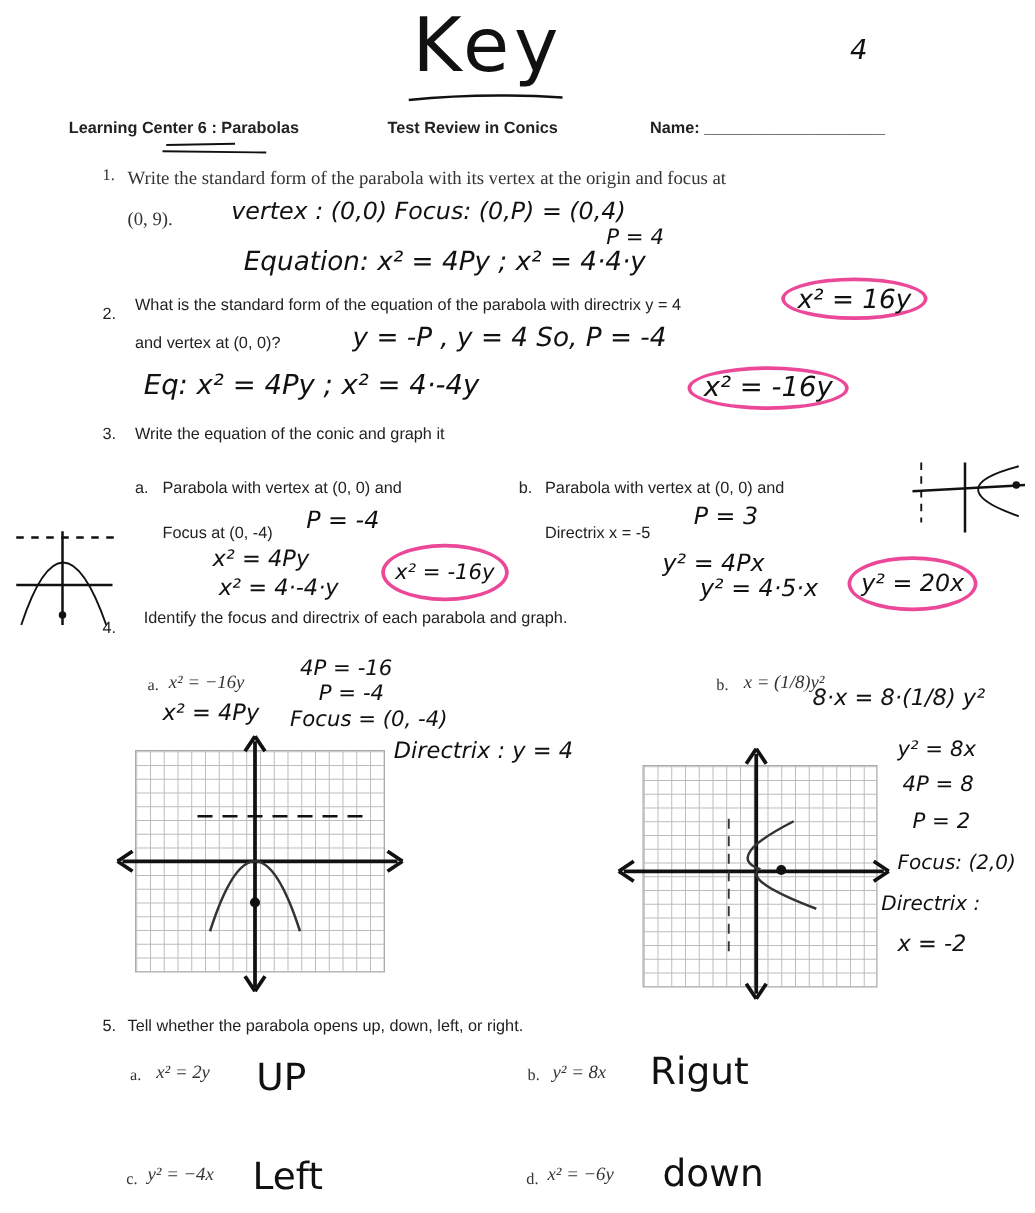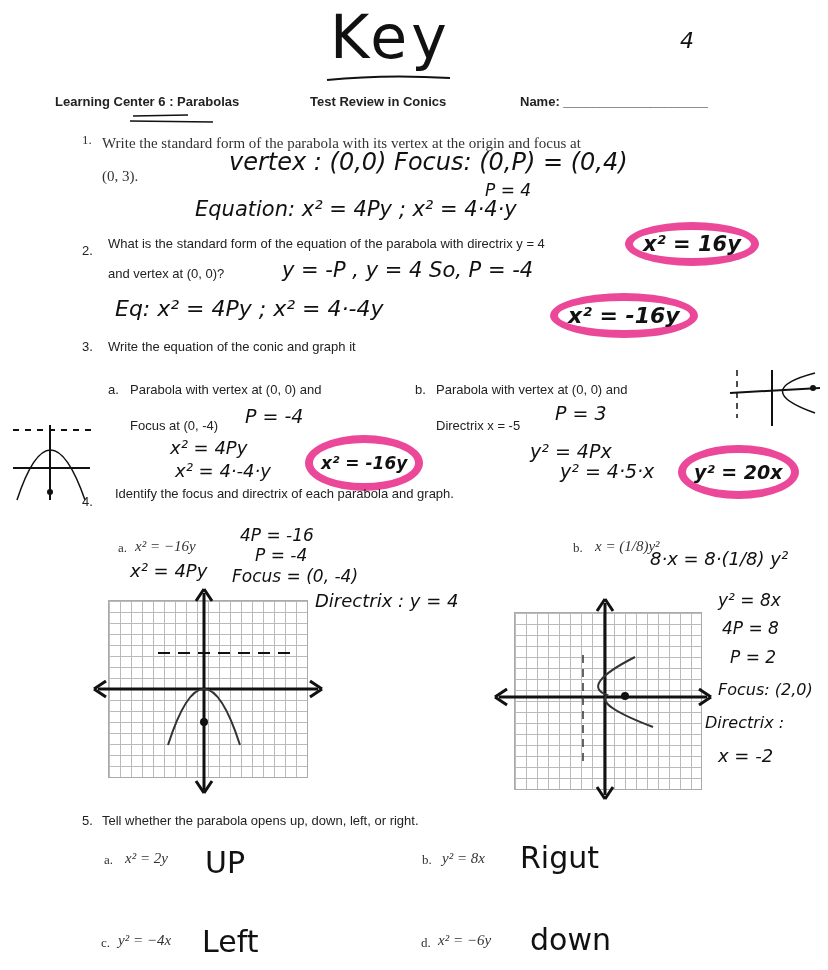--- a/index.html
+++ b/index.html
@@ -2,21 +2,21 @@
 <html><head>
 <meta charset="utf-8">
 <style>
   html,body{margin:0;padding:0;background:#fff;}
   body{width:828px;height:970px;position:relative;overflow:hidden;color:#1a1a1a;font-family:"Liberation Sans",sans-serif;}
   .abs{position:absolute;white-space:nowrap;}
   .print{font-family:"Liberation Sans",sans-serif;font-size:13px;color:#222;}
   .serif{font-family:"Liberation Serif",serif;font-size:15px;color:#333;}
   .bold{font-weight:bold;}
   .hand{font-family:"DejaVu Sans",sans-serif;color:#111;font-style:italic;}
-  .circ{border:8px solid #ec4899;border-radius:50%;padding:2px 10px;font-weight:bold;}
+  .circ{border:3px solid #ec4899;border-radius:50%;padding:2px 10px;}
   .grid{position:absolute;background-color:#fff;
     background-image:linear-gradient(#bbb 1px,transparent 1px),linear-gradient(90deg,#bbb 1px,transparent 1px);
     background-size:11px 11px;border:1px solid #aaa;}
   svg{position:absolute;overflow:visible;}
 </style>
 </head>
 <body>
 
 <div class="abs hand" style="left:330px;top:2px;font-size:60px;font-style:normal;letter-spacing:4px;">Key</div>
 <svg style="left:325px;top:70px" width="130" height="16">
@@ -26,22 +26,22 @@
 
 <div class="abs print bold" style="left:55px;top:94px;">Learning Center 6  : Parabolas</div>
 <svg style="left:128px;top:112px" width="90" height="12">
     <path d="M5 4 L60 3 M2 9 L85 10" stroke="#111" stroke-width="1.5" fill="none"></path>
   </svg>
 <div class="abs print bold" style="left:310px;top:94px;">Test Review in Conics</div>
 <div class="abs print bold" style="left:520px;top:94px;">Name: ____________________</div>
 
 <div class="abs serif" style="left:82px;top:132px;font-size:13px;">1.</div>
 <div class="abs serif" style="left:102px;top:135px;">Write the standard form of the parabola with its vertex at the origin and focus at</div>
-<div class="abs serif" style="left:102px;top:168px;">(0, 3).</div>
-<div class="abs hand" style="left:185px;top:148px;font-size:24px;margin-left:44px;">vertex : (0,0)  Focus: (0,P) = (0,4)</div>
+<div class="abs serif" style="left:102px;top:168px;">(0, 9).</div>
+<div class="abs hand" style="left:185px;top:158px;font-size:19px;">vertex : (0,0)  Focus: (0,P) = (0,4)</div>
 <div class="abs hand" style="left:485px;top:180px;font-size:17px;">P = 4</div>
 <div class="abs hand" style="left:195px;top:197px;font-size:21px;">Equation:  x² = 4Py   ;   x² = 4·4·y</div>
 <div class="abs hand circ" style="left:625px;top:222px;font-size:21px;">x² = 16y</div>
 
 <div class="abs print" style="left:82px;top:243px;">2.</div>
 <div class="abs print" style="left:108px;top:236px;">What is the standard form of the equation of the parabola with directrix y = 4</div>
 <div class="abs print" style="left:108px;top:266px;">and vertex at (0, 0)?</div>
 <div class="abs hand" style="left:282px;top:258px;font-size:21px;">y = -P  ,  y = 4   So, P = -4</div>
 <div class="abs hand" style="left:115px;top:296px;font-size:22px;">Eq: x² = 4Py   ;   x² = 4·-4y</div>
 <div class="abs hand circ" style="left:550px;top:293px;font-size:22px;">x² = -16y</div>

